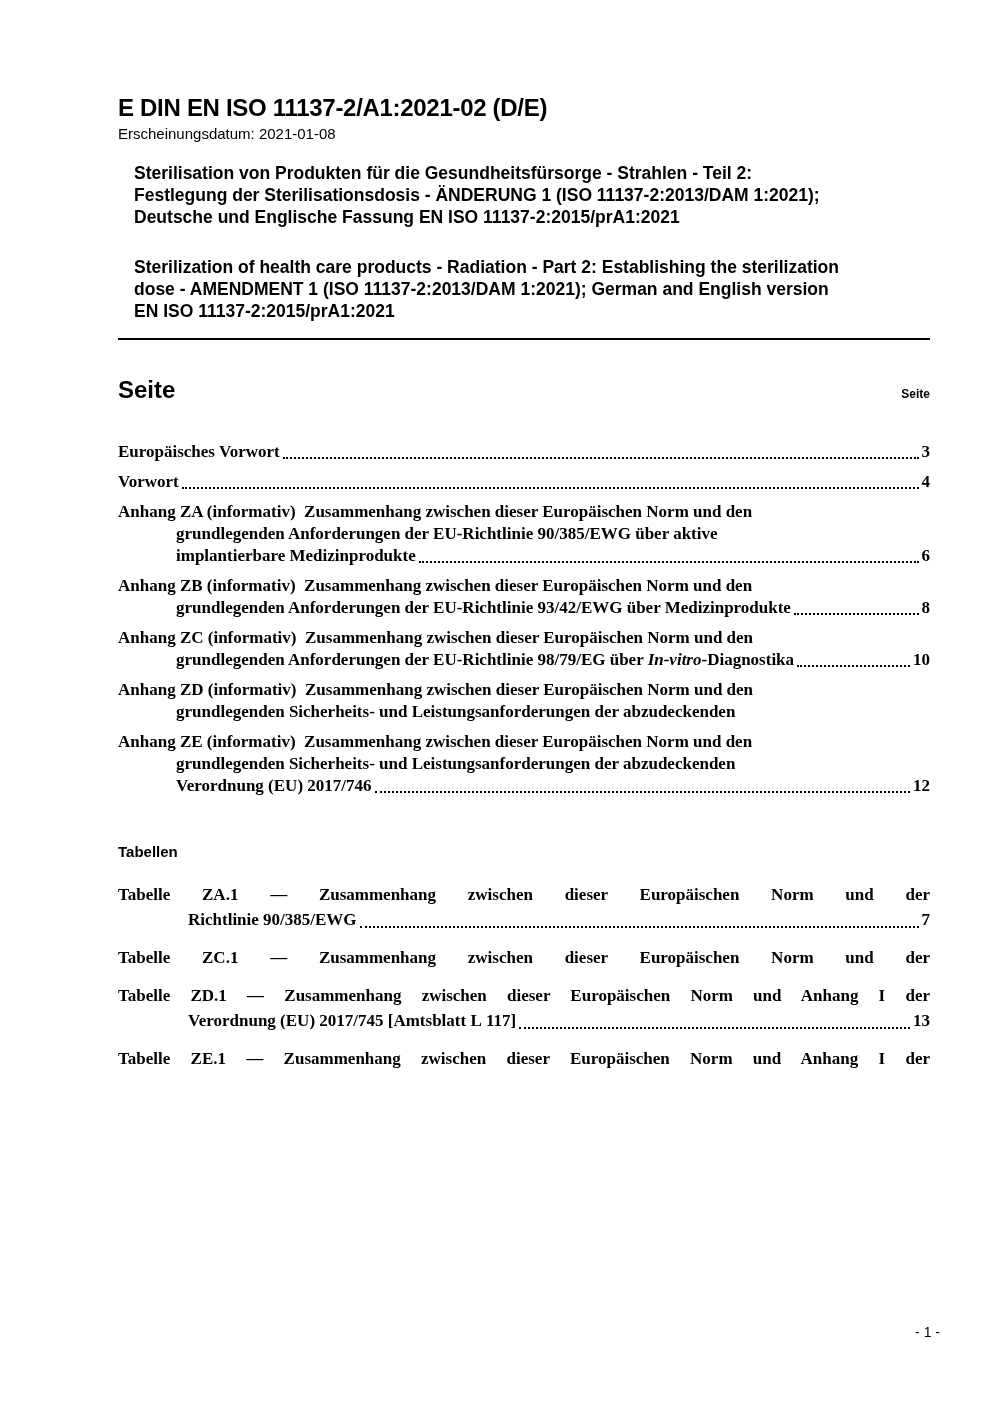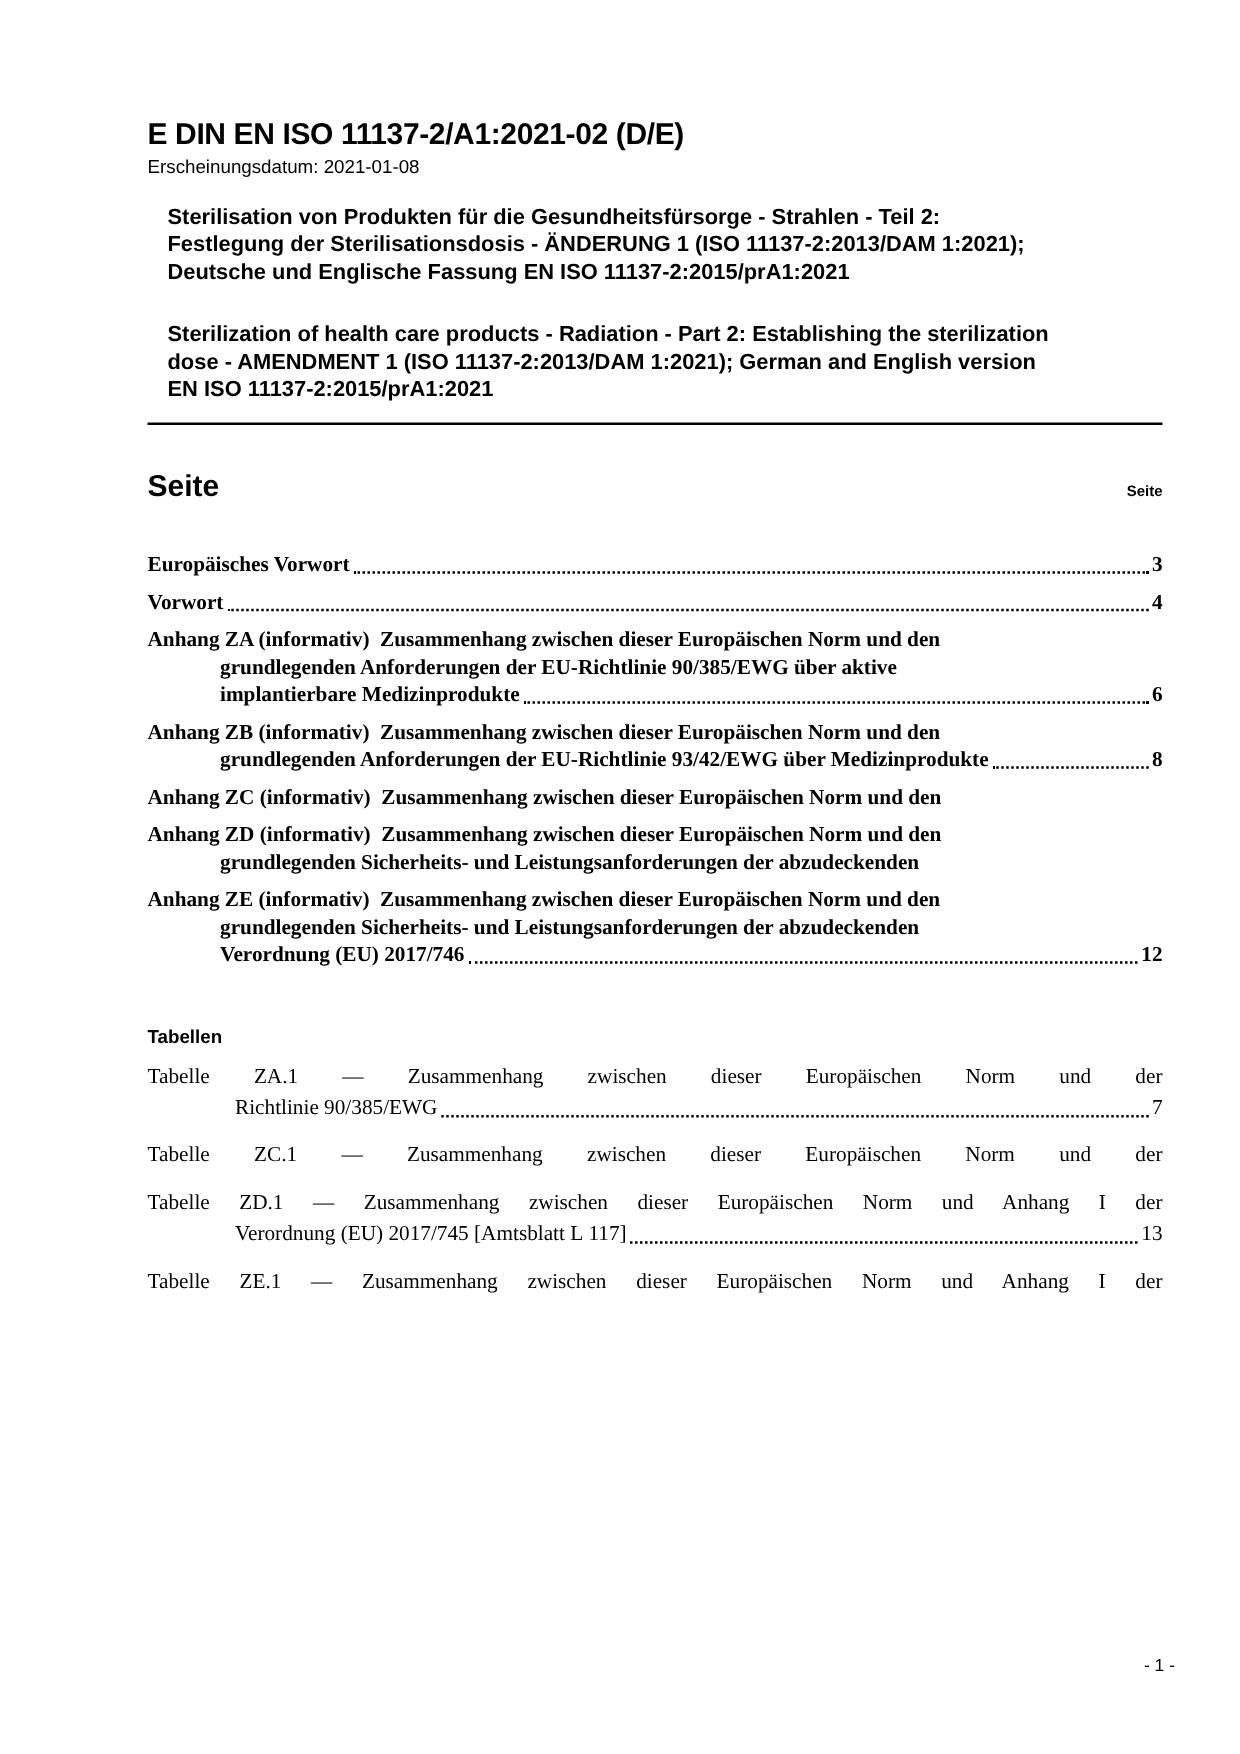--- a/index.html
+++ b/index.html
@@ -22,21 +22,21 @@
   .toc-head { display: flex; justify-content: space-between; align-items: baseline; margin-top: 36px; }
   .toc-head h2 { margin: 0; font-size: 24px; font-weight: bold; }
   .page-col-label { font-size: 12px; font-weight: bold; }
 
   .toc { margin-top: 37px; font-family: "Liberation Serif", serif; font-weight: bold; font-size: 17px; }
   .entry { margin-bottom: 8px; }
   .entry .line { line-height: 22px; }
   .entry .cont { padding-left: 58px; }
 
   .tables-heading { margin: 46px 0 0 0; font-size: 15px; font-weight: bold; font-family: "Liberation Sans", sans-serif; }
-  .tables { margin-top: 10px; font-family: "Liberation Serif", serif; font-weight: normal; font-size: 17px; }
+  .tables { margin-top: 22px; font-family: "Liberation Serif", serif; font-weight: bold; font-size: 17px; }
   .tentry { margin-bottom: 13px; }
   .tentry .line { line-height: 25px; }
   .tentry .justify { text-align: justify; text-align-last: justify; }
   .tentry .cont { padding-left: 70px; }
 
   .dot-row { display: flex; }
   .dot-row .txt { white-space: nowrap; }
   .dots { flex: 1 1 auto; position: relative; min-width: 10px; }
   .dots::after {
     content: ""; position: absolute; left: 3px; right: 3px; bottom: 4px;
@@ -102,20 +102,25 @@
         <div class="line">Anhang ZB (informativ)&nbsp; Zusammenhang zwischen dieser Europäischen Norm und den</div>
         <div class="line cont dot-row">
           <span class="txt">grundlegenden Anforderungen der EU-Richtlinie 93/42/EWG über Medizinprodukte</span>
           <span class="dots"></span>
           <span class="pg">8</span>
         </div>
       </div>
 
       <div class="entry">
         <div class="line">Anhang ZC (informativ)&nbsp; Zusammenhang zwischen dieser Europäischen Norm und den</div>
+        <div class="line cont dot-row">
+          <span class="txt"><span>grundlegenden Anforderungen der EU-Richtlinie 98/79/EG über </span><span class="it">In-vitro</span><span>-Diagnostika </span></span>
+          <span class="dots"></span>
+          <span class="pg">10</span>
+        </div>
       </div>
 
       <div class="entry">
         <div class="line">Anhang ZD (informativ)&nbsp; Zusammenhang zwischen dieser Europäischen Norm und den</div>
         <div class="line cont">grundlegenden Sicherheits- und Leistungsanforderungen der abzudeckenden</div>
       </div>
 
       <div class="entry">
         <div class="line">Anhang ZE (informativ)&nbsp; Zusammenhang zwischen dieser Europäischen Norm und den</div>
         <div class="line cont">grundlegenden Sicherheits- und Leistungsanforderungen der abzudeckenden</div>

